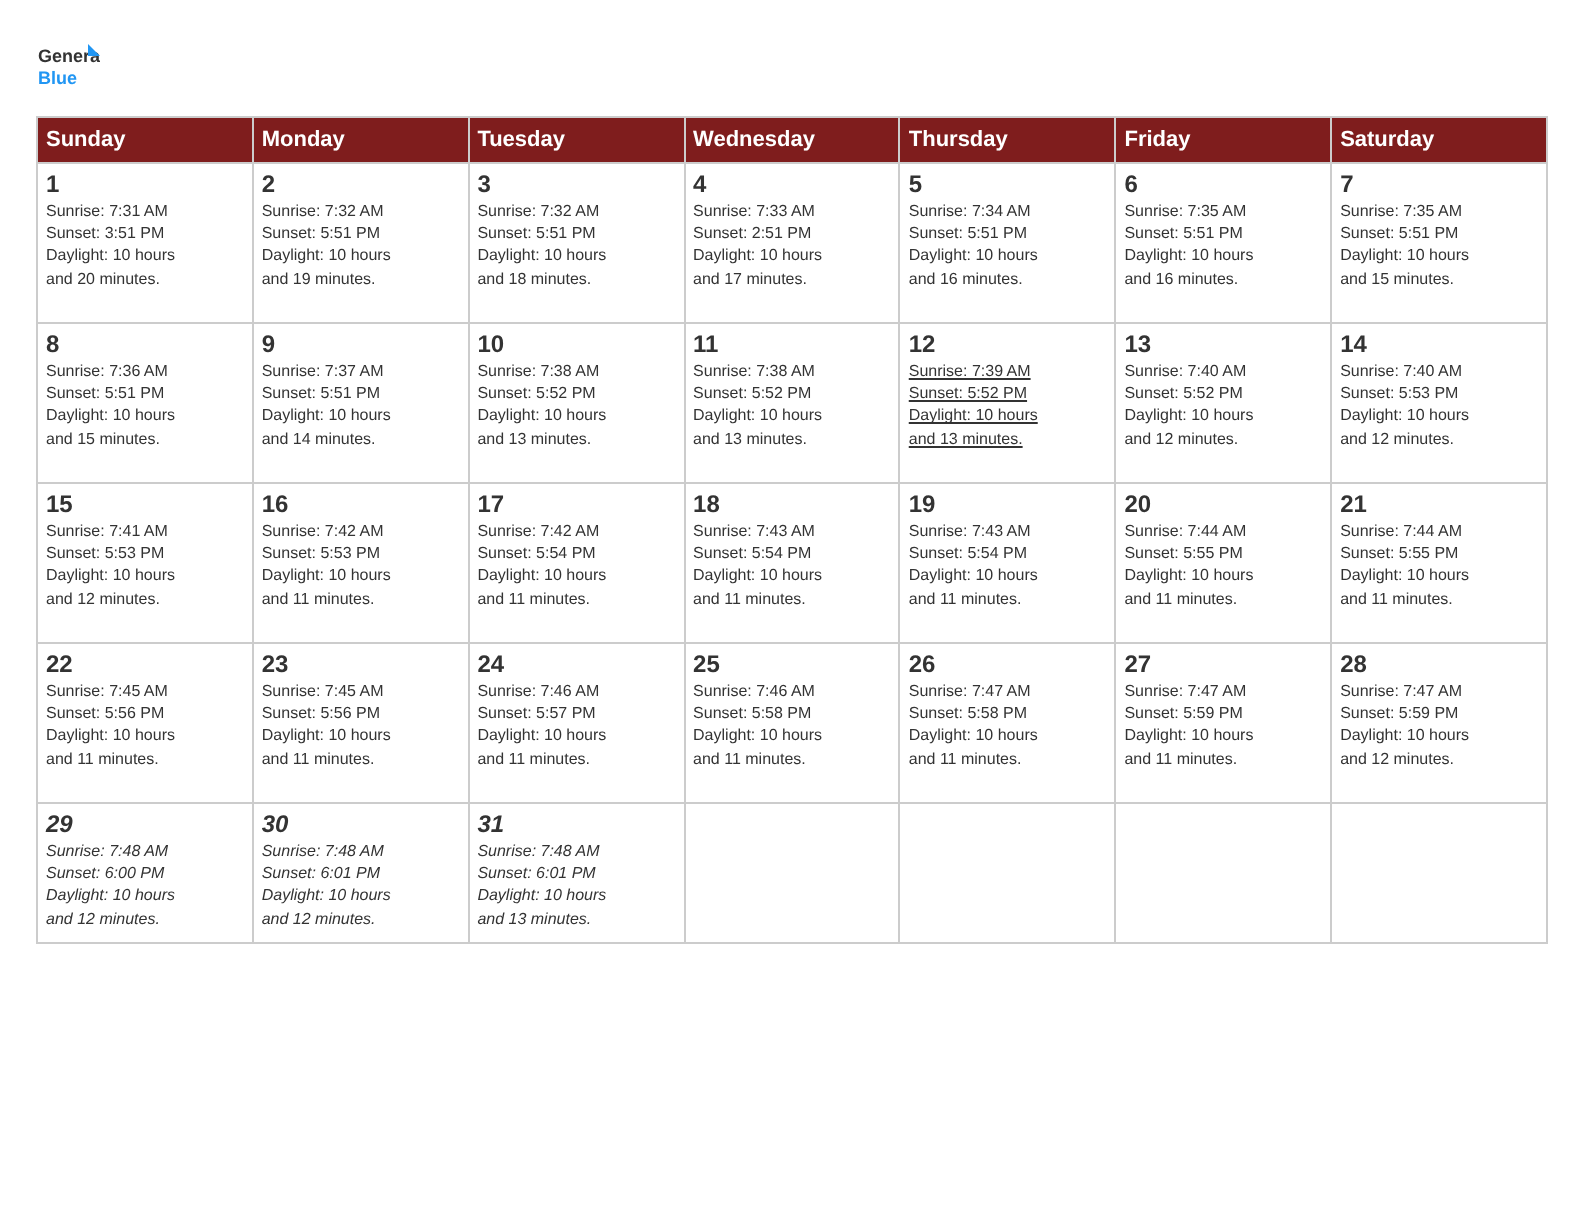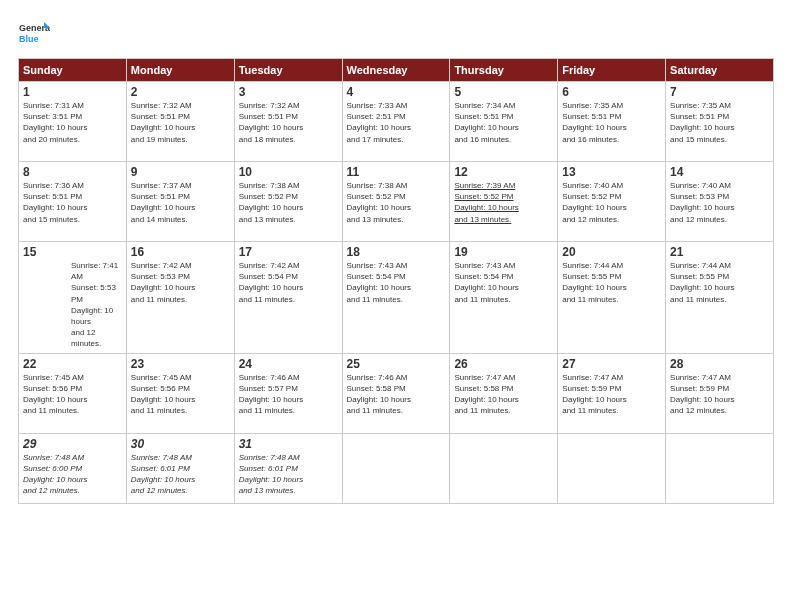--- a/index.html
+++ b/index.html
@@ -212,21 +212,21 @@
             <span class="day-num">14</span>
             <div class="day-info" style="white-space: pre-line;">Sunrise: 7:40 AM
 Sunset: 5:53 PM
 Daylight: 10 hours
 and 12 minutes.</div>
           </td>
         </tr>
         <tr>
           <td>
             <span class="day-num">15</span>
-            <div class="day-info" style="white-space: pre-line; margin-left: 48px;">Sunrise: 7:41 AM
+            <div class="day-info" style="white-space: pre-line;">Sunrise: 7:41 AM
 Sunset: 5:53 PM
 Daylight: 10 hours
 and 12 minutes.</div>
           </td>
           <td>
             <span class="day-num">16</span>
             <div class="day-info" style="white-space: pre-line;">Sunrise: 7:42 AM
 Sunset: 5:53 PM
 Daylight: 10 hours
 and 11 minutes.</div>

